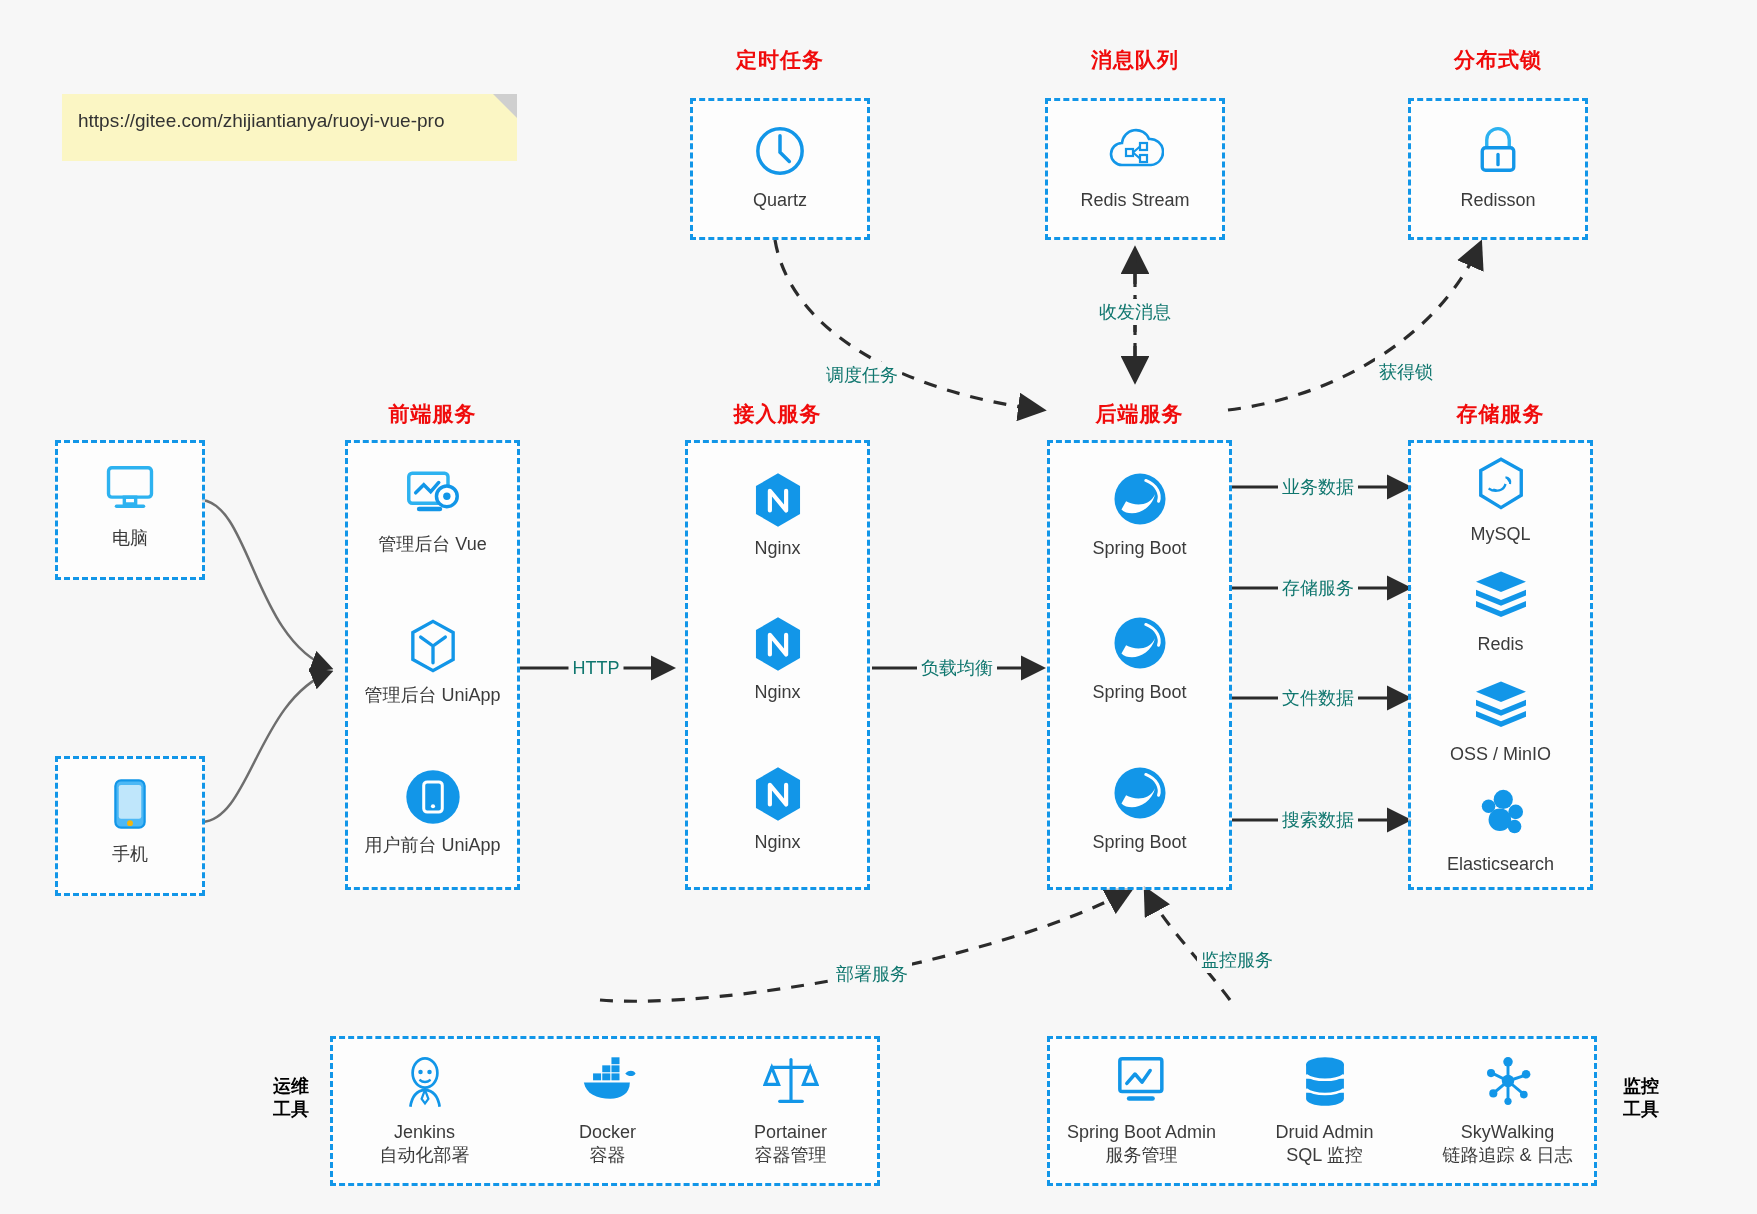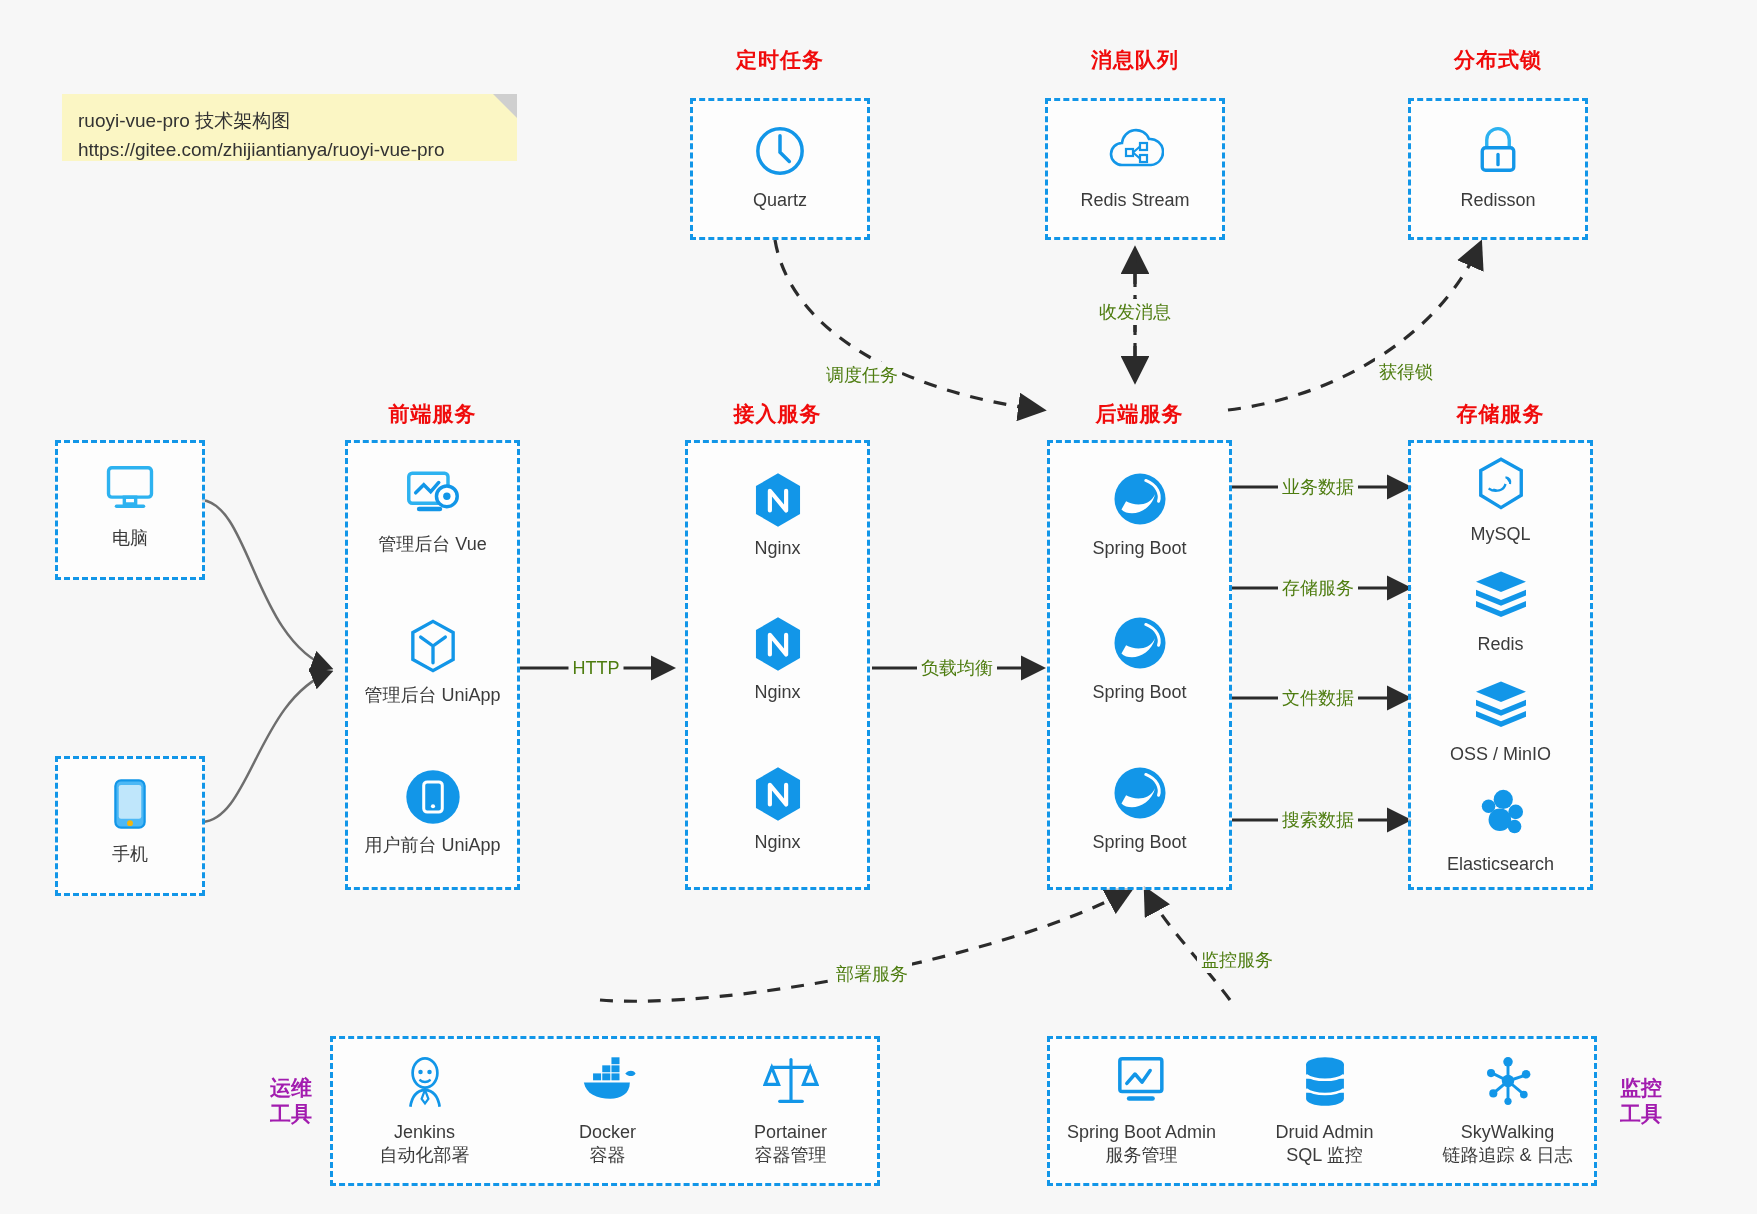--- a/index.html
+++ b/index.html
@@ -68,44 +68,43 @@
   
   #links {
     position: absolute;
     left: 0; top: 0;
     width: 1757px; height: 1214px;
     pointer-events: none;
   }
   .elab {
     position: absolute;
     background: #f7f7f7;
-    color: #4d7c0f;
+    color: #0f766e;
     font-size: 18px;
     padding: 1px 4px;
     white-space: nowrap;
     transform: translate(-50%, -50%);
   }
   .sidetitle {
     position: absolute;
-    color: #a21caf;
+    color: #000000;
     font-weight: bold;
-    font-size: 21px;
+    font-size: 18px;
     line-height: 1.25;
     text-align: center;
     white-space: nowrap;
   }
 </style>
 </head>
 <body>
 
 <div id="canvas">
 
   <div class="note">
     <div class="fold"></div>
-    <div>ruoyi-vue-pro 技术架构图</div>
     <div>https://gitee.com/zhijiantianya/ruoyi-vue-pro</div>
   </div>
 
   <svg id="links" viewBox="0 0 1757 1214">
     <defs>
       <marker id="ah" markerWidth="9" markerHeight="9" refX="7.5" refY="4.5" orient="auto">
         <path d="M0,0 L9,4.5 L0,9 z" fill="#2b2b2b"></path>
       </marker>
     </defs>
     <g fill="none" stroke="#6e6e6e" stroke-width="2.5">

